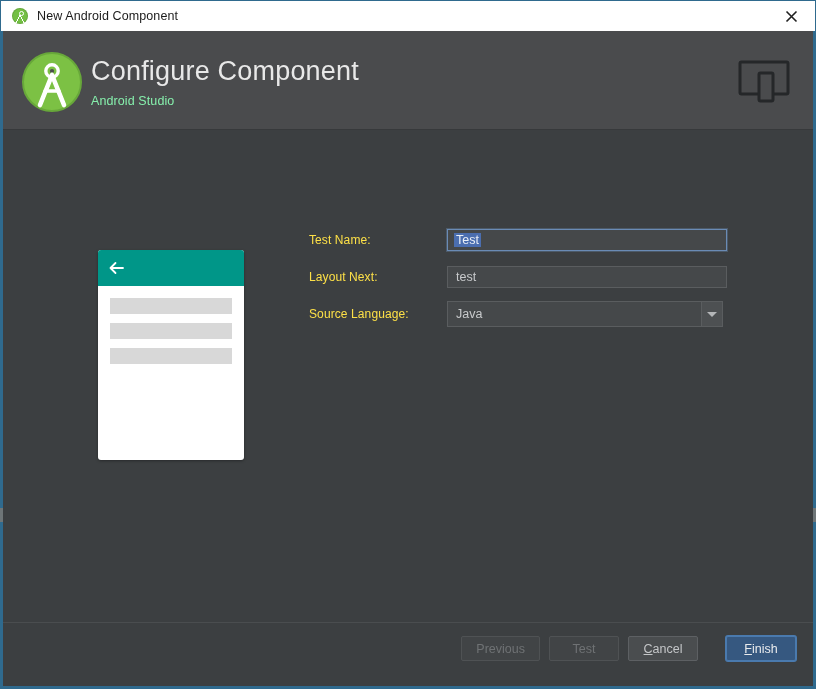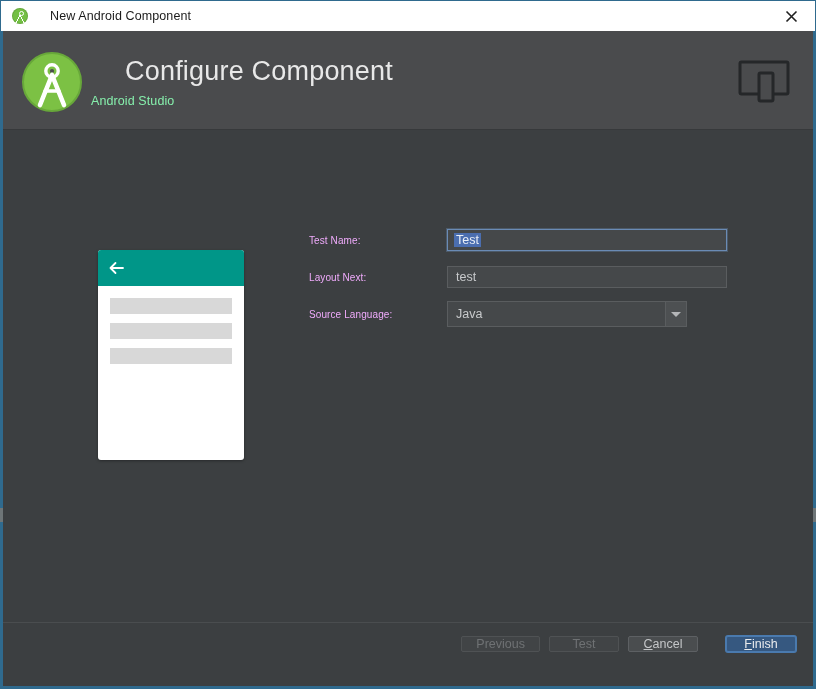--- a/index.html
+++ b/index.html
@@ -35,21 +35,21 @@
     border-top: 1px solid #2f6a8e;
     border-left: 1px solid #2f6a8e;
     border-right: 1px solid #2f6a8e;
   }
   #title-left {
     position: absolute;
     left: 11px; top: 0;
     height: 30px;
     display: flex;
     align-items: center;
-    gap: 22px;
+    gap: 9px;
   }
   .app-mini-icon {
     width: 16px; height: 16px;
     border-radius: 50%;
     background: #73bf43;
     position: relative;
     overflow: hidden;
     box-shadow: inset 0 0 0 1px rgba(0,0,0,0.12);
   }
   .app-mini-icon::before {
@@ -124,21 +124,20 @@
   #header-titles {
     position: absolute;
     left: 88px; top: 23px;
   }
   #header-title {
     font-size: 27px;
     color: #e8e8e8;
     line-height: 34px;
     font-weight: normal;
     letter-spacing: 0.2px;
-    margin-left: 34px;
   }
   #header-subtitle {
     margin-top: 6px;
     font-size: 12.5px;
     color: #86efac;
     letter-spacing: 0.1px;
   }
   #header-device-icon {
     position: absolute;
     right: 23px; top: 28px;
@@ -198,22 +197,22 @@
   }
   .form-row {
     display: flex;
     align-items: center;
     height: 28px;
     margin-bottom: 9px;
   }
   .form-label {
     width: 138px;
     flex: 0 0 138px;
-    font-size: 10px;
-    color: #f0abfc;
+    font-size: 12px;
+    color: #fde047;
     letter-spacing: 0.1px;
   }
   .field {
     position: relative;
     width: 280px;
     height: 22px;
     box-sizing: border-box;
     background: #45484a;
     border: 1px solid #5a5d5f;
     display: flex;
@@ -231,21 +230,21 @@
   }
   .field-text.selected {
     background: #4b6eaf;
     color: #e9eef6;
     padding-left: 2px;
     padding-right: 2px;
     margin-left: 6px;
   }
   .combo {
     position: relative;
-    width: 240px;
+    width: 276px;
     height: 26px;
     box-sizing: border-box;
     background: #45484a;
     border: 1px solid #5a5d5f;
     display: flex;
     align-items: center;
   }
   .combo-arrow-btn {
     position: absolute;
     right: -1px; top: -1px;
@@ -275,21 +274,21 @@
     border-top: 1px solid #4a4d4f;
   }
   #footer-buttons {
     position: absolute;
     right: 17px; top: 13px;
     display: flex;
     gap: 9px;
   }
   .btn {
     min-width: 70px;
-    height: 16px;
+    height: 25px;
     box-sizing: border-box;
     padding: 0 14px;
     font-size: 12.5px;
     font-family: "Liberation Sans", sans-serif;
     color: #c4c6c8;
     background: #4a4d4f;
     border: 1px solid #5d6063;
     border-radius: 2px;
     display: flex;
     align-items: center;

